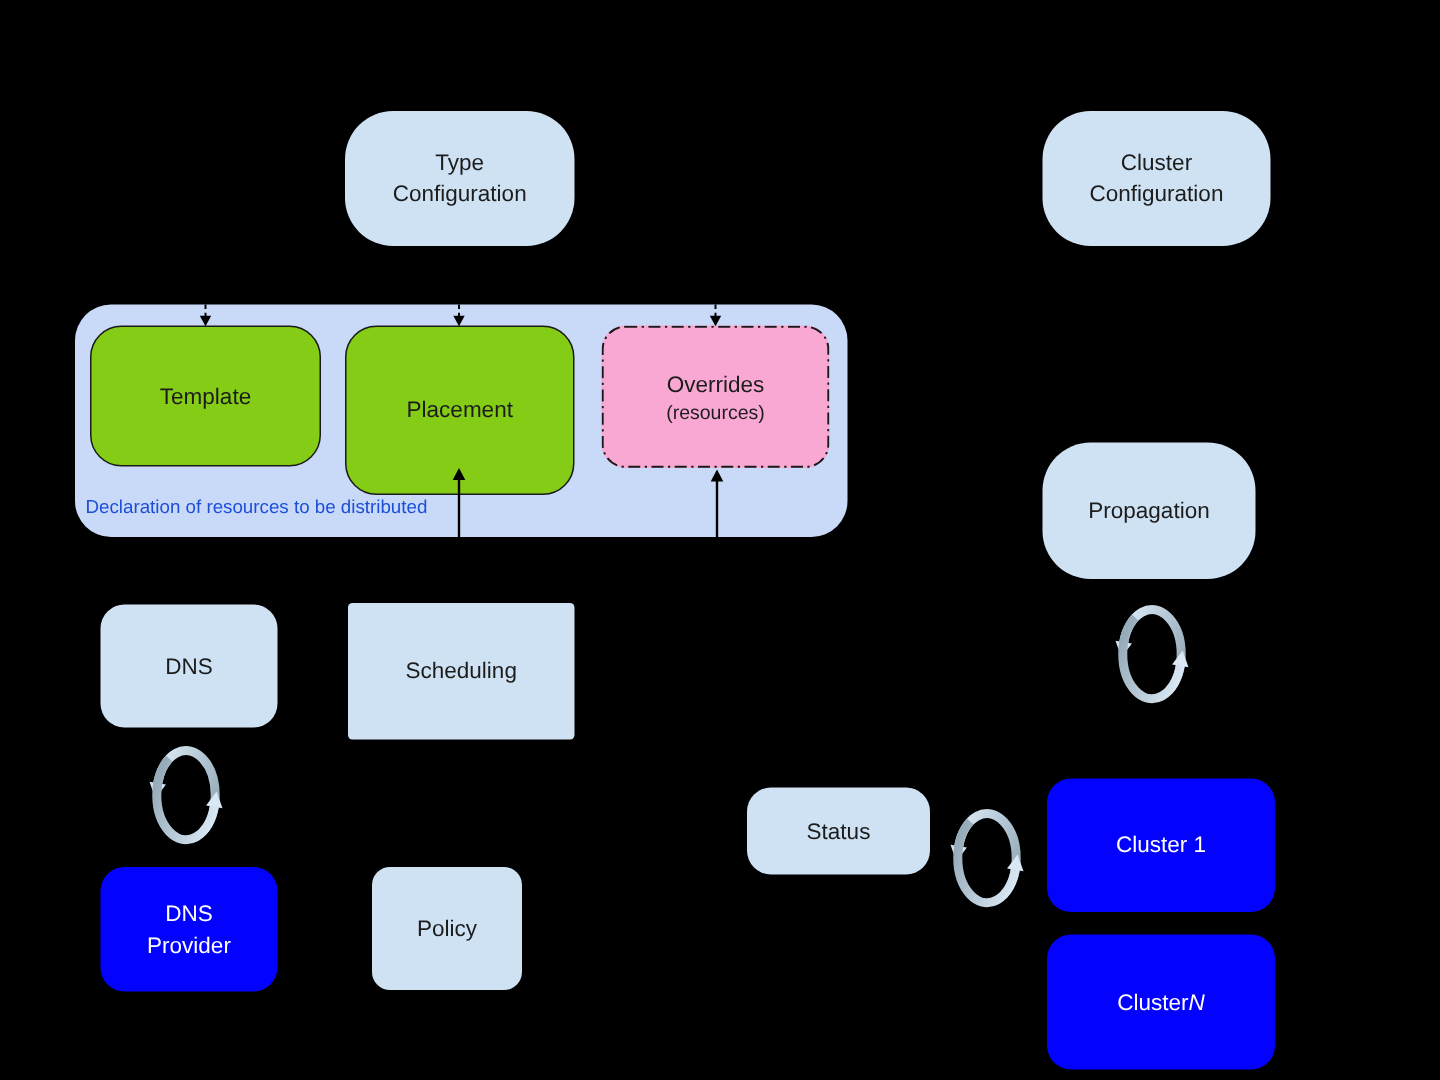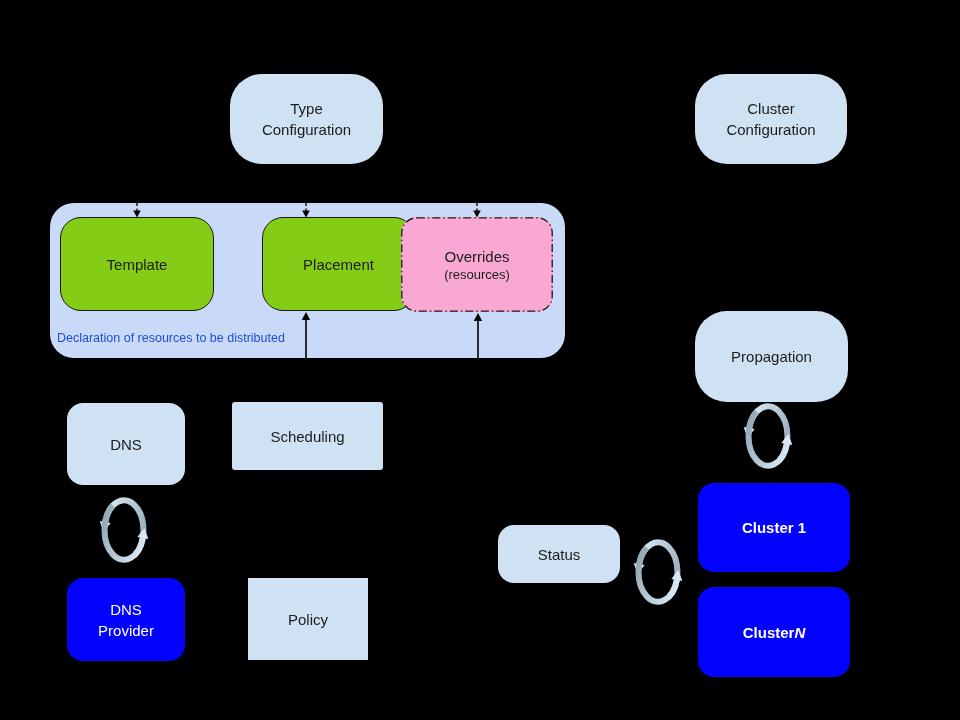--- a/index.html
+++ b/index.html
@@ -14,21 +14,21 @@
     position:absolute;
     display:flex;align-items:center;justify-content:center;
     text-align:center;
     color:#1c1c1c;
     font-size:15px;line-height:21px;
     box-sizing:border-box;
   }
   .light{background:#cfe2f3;border-radius:32px;}
   .bordered{background:#84cc16;border:1.4px solid #1a1a1a;border-radius:21px;}
   .bluebox{background:#0202fe;color:#ffffff;border-radius:16px;}
-  .bold{font-weight:bold;}
+  .bold{font-weight:normal;margin-top:36px;}
   .multiline{white-space:pre-line;}
   .container{
     position:absolute;
     left:50px;top:203px;width:515px;height:155px;
     background:#c9daf8;border-radius:24px;
   }
   .caption{
     position:absolute;left:57px;top:330px;
     font-size:12.5px;color:#1d4ed8;line-height:16px;
   }
@@ -65,47 +65,47 @@
 
 <div class="node light multiline" style="left:695px;top:74px;width:152px;height:90px;">Cluster
 Configuration</div>
 
 <div class="container">
   <span class="caption" style="left:7px;top:127px;">Declaration of resources to be distributed</span>
 </div>
 
 <div class="node bordered" style="left:60px;top:217px;width:154px;height:94px;">Template</div>
 
-<div class="node bordered" style="left:230px;top:217px;width:153px;height:94px;margin-left:32px;">Placement</div>
+<div class="node bordered" style="left:230px;top:217px;width:153px;height:113px;">Placement</div>
 
 <div class="node" style="left:401px;top:217px;width:152px;height:95px;background:#f9a8d4;border-radius:16px;flex-direction:column;">
   <svg class="overrides-inner" viewBox="0 0 152 95" preserveAspectRatio="none">
     <rect x="0.8" y="0.8" width="150.4" height="93.4" rx="15" fill="none" stroke="#1a1a1a" stroke-width="1.3" stroke-dasharray="8 3 1.5 3"></rect>
   </svg>
   <span class="ov-label">Overrides</span>
   <span class="ov-sub">(resources)</span>
 </div>
 
-<div class="node light" style="left:695px;top:311px;width:153px;height:91px;">Propagation</div>
+<div class="node light" style="left:695px;top:295px;width:142px;height:91px;">Propagation</div>
 
 <div class="node bluebox bold" style="left:698px;top:483px;width:152px;height:89px;">Cluster 1</div>
 
 <div class="node bluebox bold" style="left:698px;top:587px;width:152px;height:90px;">
   <span>Cluster </span>
     <i>N</i>
 </div>
 
 <div class="node light" style="left:67px;top:403px;width:118px;height:82px;border-radius:16px;">DNS</div>
 
-<div class="node light" style="left:232px;top:402px;width:151px;height:68px;border-radius:3px;">Scheduling</div>
+<div class="node light" style="left:232px;top:402px;width:151px;height:91px;border-radius:3px;">Scheduling</div>
 
 <div class="node bluebox multiline" style="left:67px;top:578px;width:118px;height:83px;">DNS
 Provider</div>
 
-<div class="node light" style="left:248px;top:578px;width:120px;height:82px;border-radius:0;">Policy</div>
+<div class="node light" style="left:248px;top:578px;width:100px;height:82px;border-radius:12px;">Policy</div>
 
 <div class="node light" style="left:498px;top:525px;width:122px;height:58px;border-radius:16px;">Status</div>
 
 <svg class="sync" style="left:96px;top:491px;" viewBox="0 0 60 84">
     <use href="#sync-glyph"></use>
   </svg>
 <svg class="sync" style="left:740px;top:397px;" viewBox="0 0 60 84">
     <use href="#sync-glyph"></use>
   </svg>
 <svg class="sync" style="left:630px;top:533px;" viewBox="0 0 60 84">

